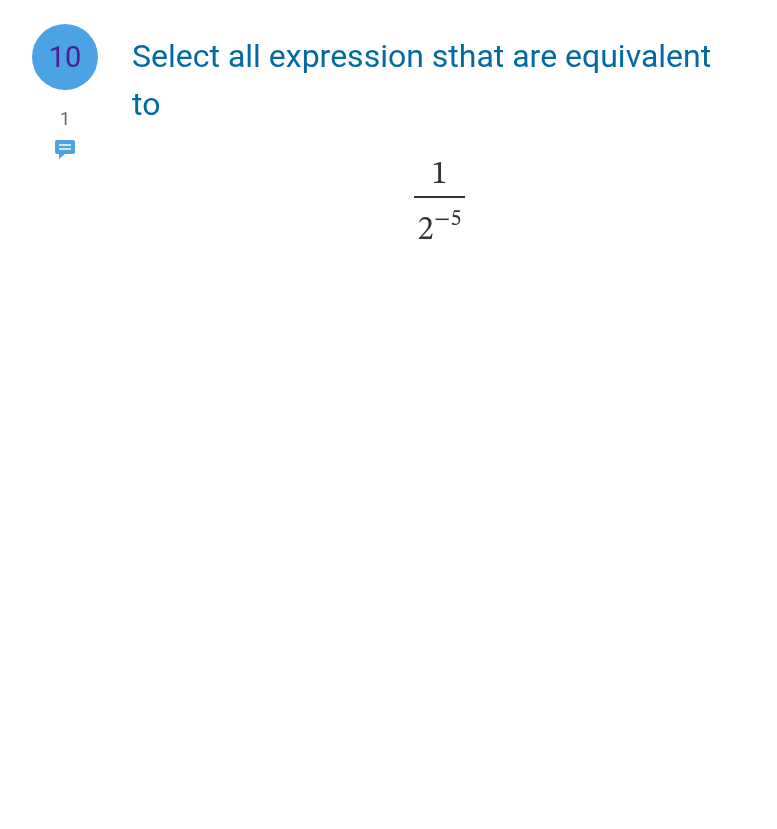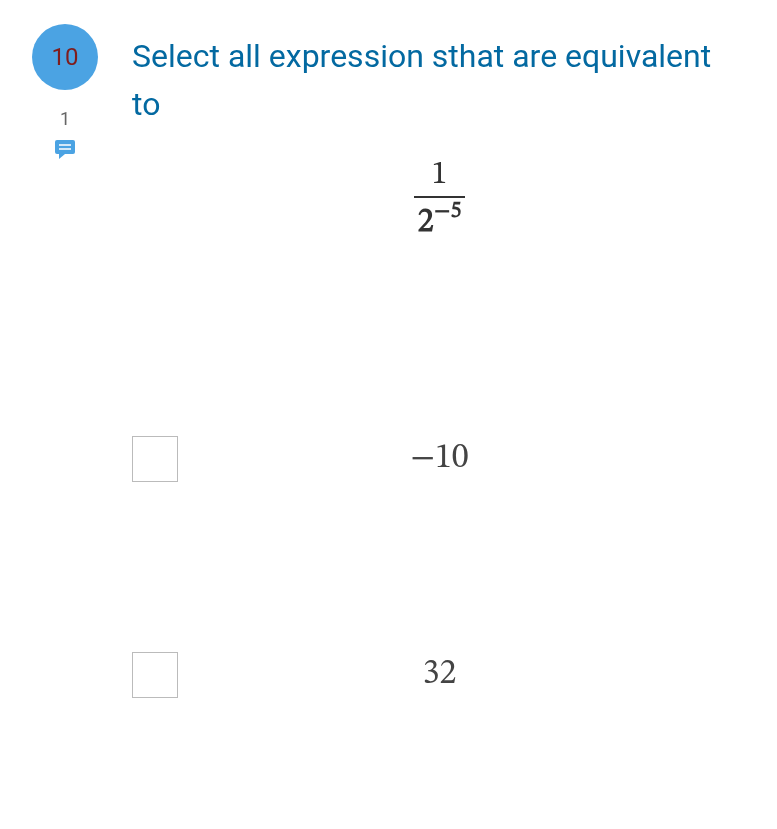--- a/index.html
+++ b/index.html
@@ -23,25 +23,25 @@
       flex-direction: column;
       align-items: center;
       width: 70px;
       flex-shrink: 0;
     }
     .question-badge {
       width: 66px;
       height: 66px;
       border-radius: 50%;
       background: #4ba3e3;
-      color: #7f1d1d;
+      color: #4c1d95;
       display: flex;
       align-items: center;
       justify-content: center;
-      font-size: 24px;
+      font-size: 29px;
       font-weight: 400;
     }
     .count {
       margin-top: 18px;
       color: #666666;
       font-size: 18px;
     }
     .comment-icon {
       margin-top: 8px;
     }
@@ -75,23 +75,22 @@
       line-height: 1.2;
       padding: 0 4px 2px 4px;
     }
     .frac-line {
       border-top: 2px solid #333333;
       width: 100%;
     }
     .denominator {
       font-size: 32px;
       line-height: 1.4;
-      padding: 0 4px 0 4px;
+      padding: 8px 4px 0 4px;
       white-space: nowrap;
-      font-weight: bold;
     }
     .denominator .base {
       display: inline-block;
       vertical-align: baseline;
     }
     .denominator .exp {
       display: inline-block;
       font-size: 22px;
       vertical-align: super;
       position: relative;
@@ -150,24 +149,14 @@
     <div class="expression">
       <div class="fraction">
         <div class="numerator">1</div>
         <div class="frac-line"></div>
         <div class="denominator">
           <span class="base">2</span><span class="exp">−5</span>
         </div>
       </div>
     </div>
 
-    <div class="options">
-      <div class="option">
-        <div class="checkbox"></div>
-        <div class="option-text"><span class="minus">−10</span></div>
-      </div>
-      <div class="option">
-        <div class="checkbox"></div>
-        <div class="option-text">32</div>
-      </div>
-    </div>
   </div>
 </div>
 
 </body></html>

